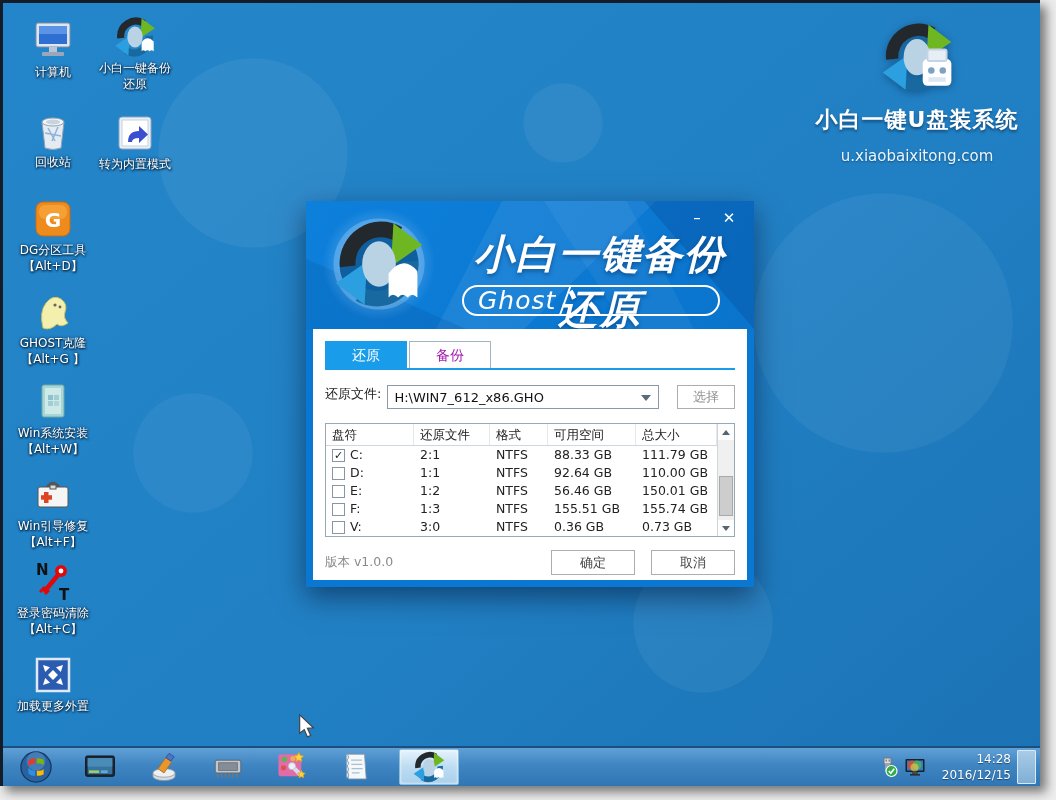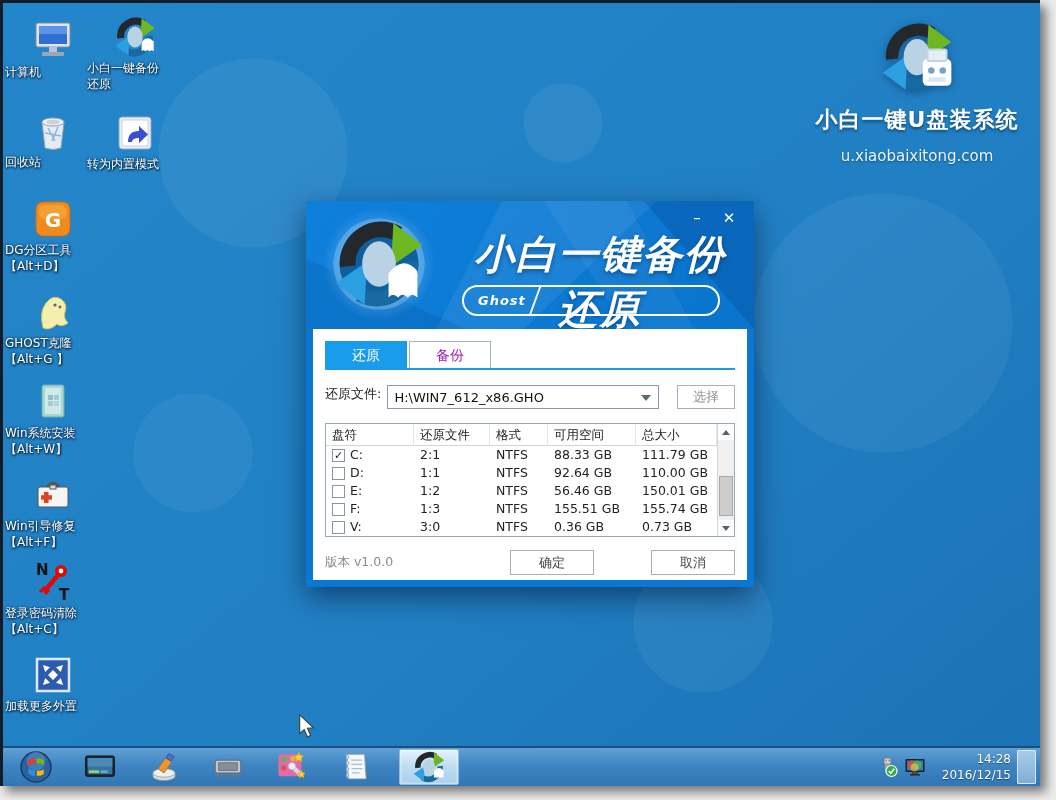--- a/index.html
+++ b/index.html
@@ -15,21 +15,21 @@
   .screen::before { content:""; position:absolute; inset:0; pointer-events:none;
     background:
       radial-gradient(circle 95px at 250px 150px, rgba(255,255,255,.06) 0 94px, transparent 95px),
       radial-gradient(circle 60px at 190px 450px, rgba(255,255,255,.05) 0 59px, transparent 60px),
       radial-gradient(circle 130px at 880px 320px, rgba(255,255,255,.05) 0 129px, transparent 130px),
       radial-gradient(circle 70px at 700px 620px, rgba(255,255,255,.05) 0 69px, transparent 70px),
       radial-gradient(circle 40px at 560px 120px, rgba(255,255,255,.06) 0 39px, transparent 40px);
   }
 
   
-  .desktop-icon { position:absolute; width:96px; cursor:default; }
+  .desktop-icon { position:absolute; width:96px; text-align:center; cursor:default; }
   .desktop-icon:nth-of-type(1){left:2px;top:16px;}
   .desktop-icon:nth-of-type(2){left:84px;top:12px;}
   .desktop-icon:nth-of-type(3){left:2px;top:106px;}
   .desktop-icon:nth-of-type(4){left:84px;top:108px;}
   .desktop-icon:nth-of-type(5){left:2px;top:194px;}
   .desktop-icon:nth-of-type(6){left:2px;top:287px;}
   .desktop-icon:nth-of-type(7){left:2px;top:377px;}
   .desktop-icon:nth-of-type(8){left:2px;top:470px;}
   .desktop-icon:nth-of-type(9){left:2px;top:557px;}
   .desktop-icon:nth-of-type(10){left:2px;top:650px;}
@@ -61,21 +61,21 @@
   .poly4 { left:0; bottom:0; width:160px; height:70px; background:rgba(6,70,140,.18);
     clip-path:polygon(0 100%,100% 100%,0 0); }
   .banner-logo { position:absolute; left:16px; top:6px; width:114px; height:114px;
     background:radial-gradient(circle, rgba(190,225,255,.55) 0%, rgba(190,225,255,.25) 45%, rgba(190,225,255,0) 70%); }
   .banner-logo svg { width:96px; height:96px; margin:9px; }
   .banner-title { position:absolute; left:150px; top:26px; width:288px; text-align:center;
     color:#fff; font-size:40px; font-weight:bold; font-style:italic; letter-spacing:2px;
     text-shadow:0 2px 4px rgba(0,35,80,.5); }
   .ghost-badge { position:absolute; left:156px; top:84px; width:258px; height:31px;
     border:2px solid #fff; border-radius:17px; display:flex; align-items:center; overflow:hidden; }
-  .ghost-brand { color:#fff; font-weight:bold; font-style:italic; font-size:13px;
+  .ghost-brand { color:#fff; font-weight:normal; font-style:italic; font-size:25px;
     padding:0 8px 0 14px; letter-spacing:1px; }
   .ghost-slash { width:2px; height:34px; background:#fff; transform:skewX(-20deg); margin-right:10px; }
   .ghost-slogan { color:#fff; font-weight:bold; font-size:15px; letter-spacing:1px; }
   .win-controls { position:absolute; right:12px; top:6px; display:flex; gap:6px; z-index:3; }
   .win-btn { width:26px; height:22px; color:#fff; font-size:15px; text-align:center;
     line-height:22px; cursor:pointer; }
 
   .dialog-body { position:absolute; left:7px; right:7px; top:128px; bottom:7px; background:#fff; }
 
   .tabs { display:flex; margin:12px 12px 0; border-bottom:2px solid #199ce9; }
@@ -109,21 +109,21 @@
     border-left:1px solid #cdd6dd; }
   .sb-btn { position:absolute; left:0; width:16px; height:16px; background:#fdfdfd; cursor:pointer; }
   .sb-up { top:0; } .sb-down { bottom:0; }
   .sb-up::after { content:""; position:absolute; left:4px; top:6px; border-left:4px solid transparent;
     border-right:4px solid transparent; border-bottom:5px solid #56646f; }
   .sb-down::after { content:""; position:absolute; left:4px; top:6px; border-left:4px solid transparent;
     border-right:4px solid transparent; border-top:5px solid #56646f; }
   .sb-thumb { position:absolute; left:1px; top:52px; width:14px; height:40px; background:#cdcdcd;
     border:1px solid #a9a9a9; cursor:pointer; }
 
-  .dlg-footer { display:flex; align-items:center; margin:13px 12px 0;gap:41px; }
+  .dlg-footer { display:flex; align-items:center; margin:13px 12px 0; }
   .version { flex:1; color:#8a8a8a; font-size:12.5px; }
   .dlg-btn { width:84px; height:25px; border:1px solid #adadad; background:#fff; color:#444;
     font-size:13px; text-align:center; line-height:23px; margin-left:16px; cursor:pointer; }
 
   
   .taskbar { position:absolute; left:0; right:0; bottom:0; height:40px;
     background:linear-gradient(#60a0d6 0%, #3f85c2 45%, #2f76b4 100%);
     border-top:2px solid #1d4f7e; display:flex; align-items:center; padding-left:12px; z-index:6; }
   .tb-item { width:42px; height:36px; display:flex; align-items:center; justify-content:center;
     margin-right:22px; cursor:pointer; }

